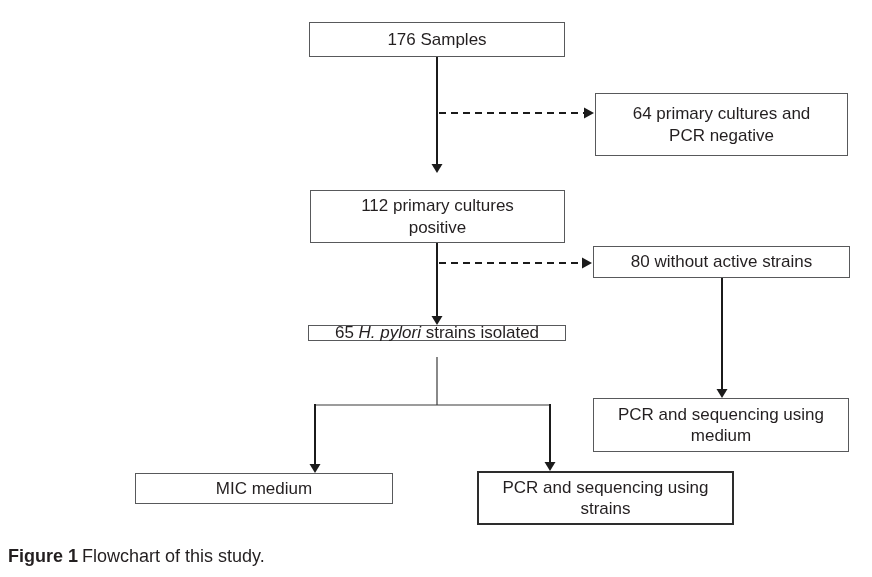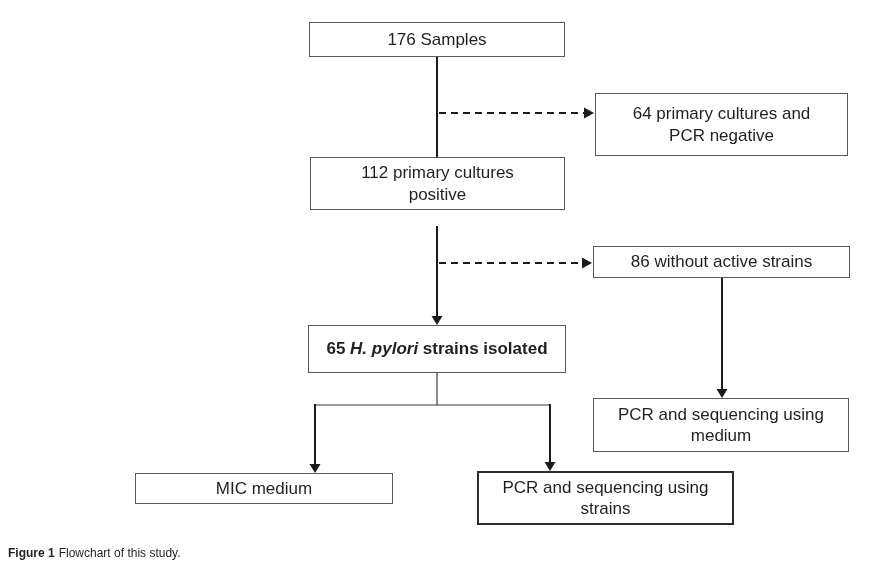--- a/index.html
+++ b/index.html
@@ -41,21 +41,21 @@
     white-space: pre-line;
     padding: 0 6px;
   }
   .box-label em {
     font-style: italic;
   }
   .caption {
     position: absolute;
     left: 8px;
     top: 546px;
-    font-size: 12px;
+    font-size: 18px;
     color: #231f20;
   }
   .caption-bold {
     font-weight: bold;
     margin-right: 4px;
   }
   .shaft { stroke: #1b1b1b; stroke-width: 2; fill: none; }
   .shaft-thin { stroke: #3a3a3a; stroke-width: 1.2; fill: none; }
   .shaft-dashed { stroke: #1b1b1b; stroke-width: 2; fill: none; stroke-dasharray: 7 5; }
   .head { fill: #1b1b1b; stroke: none; }
@@ -102,30 +102,30 @@
 
   <div class="box" style="left:309px; top:22px; width:256px; height:35px;">
     <span class="box-label">176 Samples</span>
   </div>
 
   <div class="box" style="left:595px; top:93px; width:253px; height:63px;">
     <span class="box-label">64 primary cultures and
 PCR negative</span>
   </div>
 
-  <div class="box" style="left:310px; top:157px; width:255px; height:53px;">
+  <div class="box" style="left:310px; top:190px; width:255px; height:53px;">
     <span class="box-label">112 primary cultures
 positive</span>
   </div>
 
   <div class="box" style="left:593px; top:246px; width:257px; height:32px;">
-    <span class="box-label">86 without active strains</span>
+    <span class="box-label">80 without active strains</span>
   </div>
 
-  <div class="box" style="left:308px; top:325px; width:258px; height:48px;font-weight:bold;">
+  <div class="box" style="left:308px; top:325px; width:258px; height:16px;">
     <span class="box-label"><span>65 </span><em>H. pylori</em><span> strains isolated</span></span>
   </div>
 
   <div class="box" style="left:593px; top:398px; width:256px; height:54px;">
     <span class="box-label">PCR and sequencing using
 medium</span>
   </div>
 
   <div class="box" style="left:135px; top:473px; width:258px; height:31px;">
     <span class="box-label">MIC medium</span>

